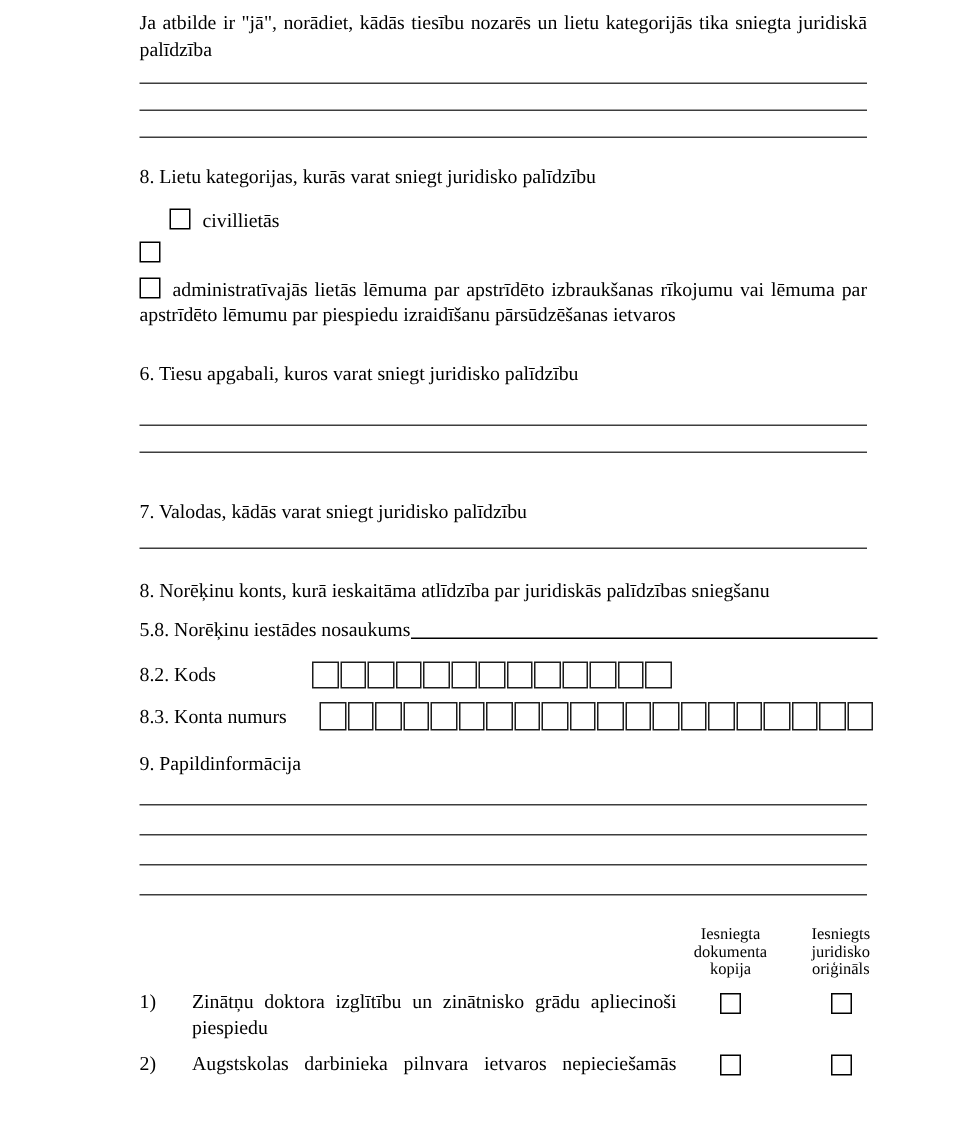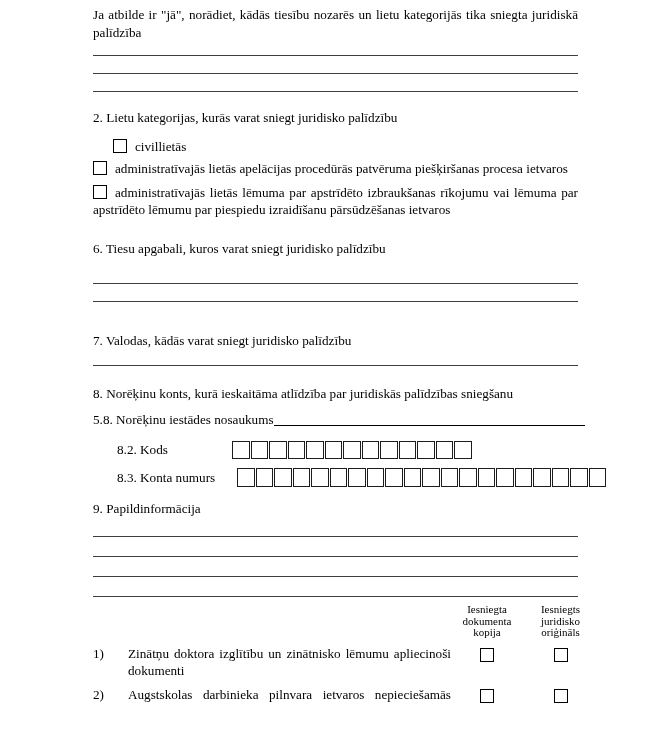--- a/index.html
+++ b/index.html
@@ -61,36 +61,36 @@
   .g9-lines { margin-top: 2px; }
   .g9-lines .wline { height: 19px; }
   .g9-lines .wline.first { height: 17px; }
 
   
   .f81 { display: flex; margin-top: 9px; }
   .f81 .lbl { flex: 0 0 auto; white-space: nowrap; }
   .f81 .fill { flex: 1 1 auto; border-bottom: 1.2px solid #000; margin-bottom: 3px; margin-right: -7px; }
 
   
-  .cellrow { display: flex; align-items: center; margin-left: 24px; }
+  .cellrow { display: flex; align-items: center; }
   .f82 { margin-top: 12px; }
   .f83 { margin-top: 9px; }
   .f82 .lbl { flex: 0 0 115px; }
   .f83 .lbl { flex: 0 0 120px; }
   .cells { display: flex; gap: 1px; }
   .cell {
     display: inline-block;
     width: 15.5px;
     height: 16.5px;
     border: 1.6px solid #1c1c1c;
     background: #ffffff;
   }
 
   
-  .doc-table { display: grid; grid-template-columns: 35px 323px 72px 75px; margin-top: 3px; }
+  .doc-table { display: grid; grid-template-columns: 35px 323px 72px 75px; margin-top: 17px; }
   .doc-table .hdr {
     font-size: 11px;
     line-height: 11.5px;
     text-align: center;
     padding-top: 4px;
     white-space: normal;
   }
   .doc-table .num { padding-top: 6px; }
   .doc-table .txt { padding-top: 6px; }
   .doc-table .cbcell { text-align: center; padding-top: 8px; }
@@ -104,24 +104,24 @@
   <div class="content">
 
     <p class="just">Ja atbilde ir "jā", norādiet, kādās tiesību nozarēs un lietu kategorijās tika sniegta juridiskā palīdzība</p>
 
     <div class="g-intro-lines">
       <div class="wline first"></div>
       <div class="wline"></div>
       <div class="wline"></div>
     </div>
 
-    <p class="title t5">2. Lietu kategorijas, kurās varat sniegt juridisko palīdzību</p>
+    <p class="title t5">8. Lietu kategorijas, kurās varat sniegt juridisko palīdzību</p>
 
     <p class="opt opt1"><span class="cbx"></span><span>civillietās</span></p>
-    <p class="opt opt2 just"><span class="cbx"></span><span>administratīvajās lietās apelācijas procedūrās patvēruma piešķiršanas procesa ietvaros</span></p>
+    <p class="opt opt2 just"><span class="cbx"></span></p>
     <p class="opt opt3 just"><span class="cbx"></span><span>administratīvajās lietās lēmuma par apstrīdēto izbraukšanas rīkojumu vai lēmuma par apstrīdēto lēmumu par piespiedu izraidīšanu pārsūdzēšanas ietvaros</span></p>
 
     <p class="title t6">6. Tiesu apgabali, kuros varat sniegt juridisko palīdzību</p>
     <div class="g6-lines">
       <div class="wline"></div>
       <div class="wline"></div>
     </div>
 
     <p class="title t7">7. Valodas, kādās varat sniegt juridisko palīdzību</p>
     <div class="g7-line">
@@ -189,21 +189,21 @@
     </div>
 
 
     <div class="doc-table">
       <div></div>
       <div></div>
       <div class="hdr">Iesniegta dokumenta kopija</div>
       <div class="hdr">Iesniegts juridisko oriģināls</div>
 
       <div class="num">1)</div>
-      <div class="txt just">Zinātņu doktora izglītību un zinātnisko lēmumu apliecinoši dokumenti</div>
+      <div class="txt just">Zinātņu doktora izglītību un zinātnisko grādu apliecinoši piespiedu</div>
       <div class="cbcell"><span class="cbx"></span></div>
       <div class="cbcell"><span class="cbx"></span></div>
 
       <div class="num">2)</div>
       <div class="txt stretch">Augstskolas darbinieka pilnvara ietvaros nepieciešamās</div>
       <div class="cbcell"><span class="cbx"></span></div>
       <div class="cbcell"><span class="cbx"></span></div>
     </div>
 
   </div>

